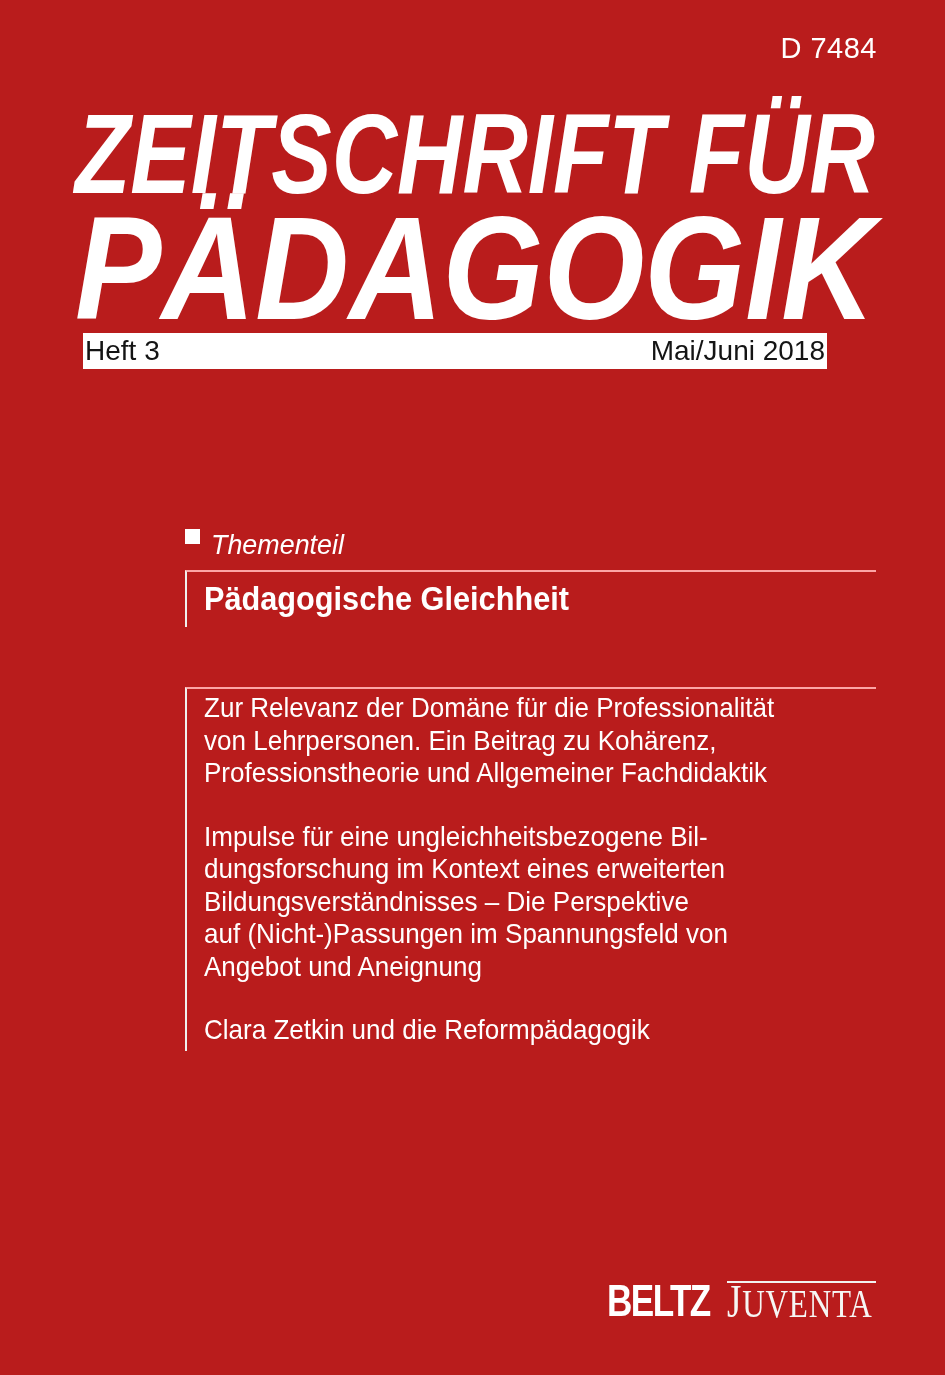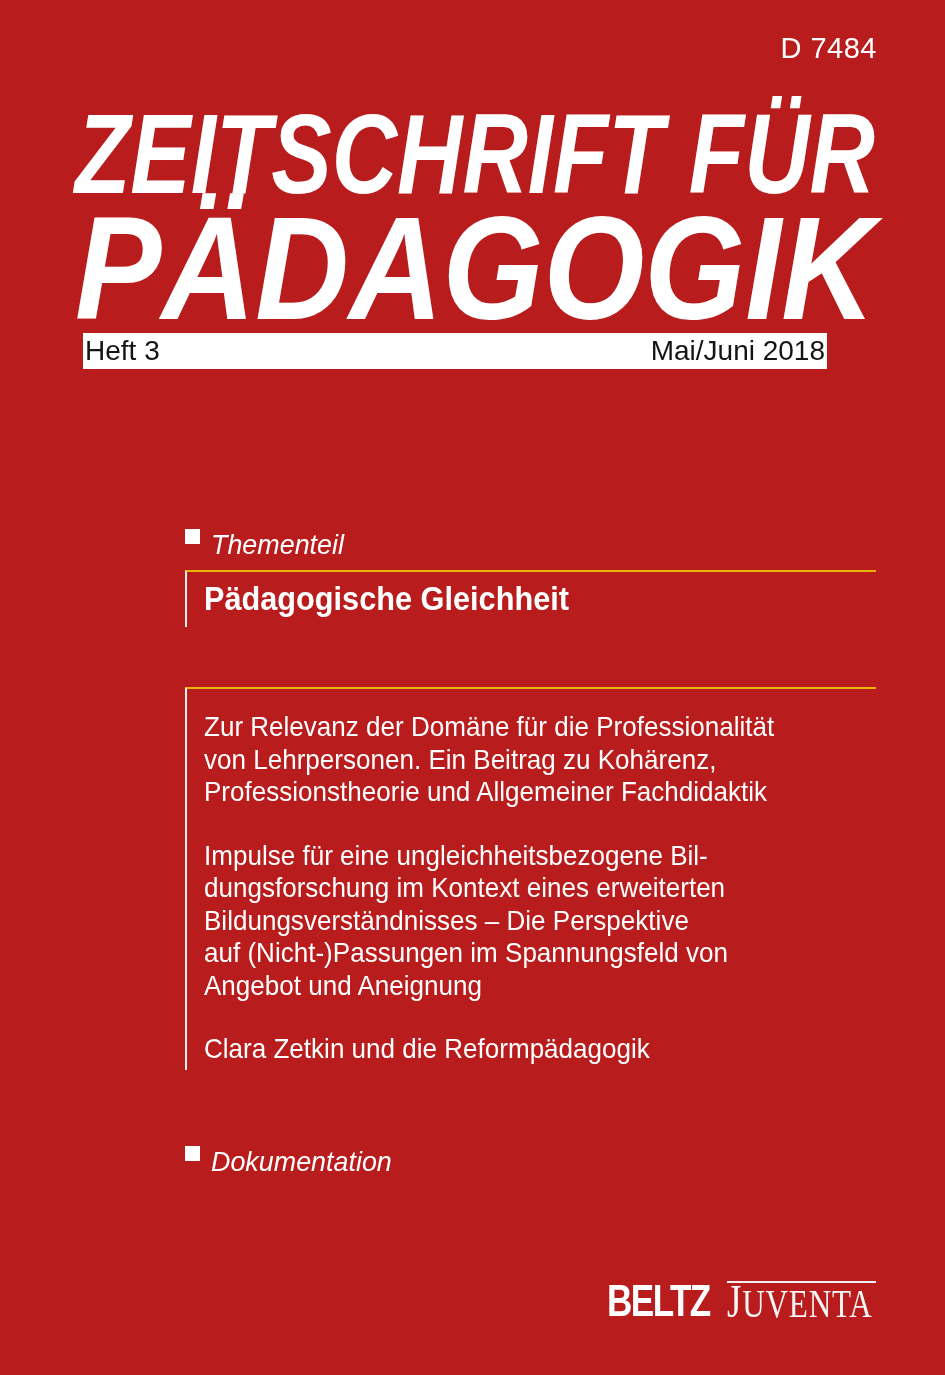--- a/index.html
+++ b/index.html
@@ -25,25 +25,25 @@
     background:#ffffff; color:#141414; box-sizing:border-box;
     display:flex; justify-content:space-between; align-items:center;
     padding:0 2px; font-size:28px;
   }
   .sec { position:absolute; left:185px; width:691px; }
   .sec-head { display:flex; align-items:flex-start; height:30px; }
   .bullet { width:15px; height:15px; background:#ffffff; flex:none; margin-right:11px; }
   .sec-label { font-style:italic; font-size:28px; transform:scaleX(0.96); transform-origin:left center; white-space:nowrap; }
   .sec-body {
     margin-top:11px;
-    border-top:2px solid #eab308;
+    border-top:2px solid #fca5a5;
     border-left:2px solid #f0f0ee;
     padding:8px 0 10px 17px;
   }
-  .sec-body.tight { padding-top:22px; padding-bottom:4px; }
+  .sec-body.tight { padding-top:3px; padding-bottom:4px; }
   .article {
     font-size:28px; line-height:32.5px; white-space:pre-line;
     transform:scaleX(0.93); transform-origin:left top;
   }
   .article + .article { margin-top:31px; }
   .article.title {
     font-weight:bold; font-size:33px; line-height:37px;
   }
   .beltz {
     position:absolute; left:607px; top:1275px;
@@ -100,23 +100,19 @@
       <div class="article">Impulse für eine ungleichheitsbezogene Bil-
 dungsforschung im Kontext eines erweiterten
 Bildungsverständnisses – Die Perspektive
 auf (Nicht-)Passungen im Spannungsfeld von
 Angebot und Aneignung</div>
       <div class="article">Clara Zetkin und die Reformpädagogik</div>
     </div>
   </section>
 
   <section class="sec" style="top:1146px;">
-    <div class="sec-head">
-      <span class="bullet"></span>
-      <span class="sec-label">Dokumentation</span>
-    </div>
   </section>
 
   <div class="beltz">BELTZ</div>
   <div class="juventa-rule"></div>
   <div class="juventa"><span class="j-first">J</span><span class="j-rest">UVENTA</span></div>
 
 </div>
 
 </body></html>

